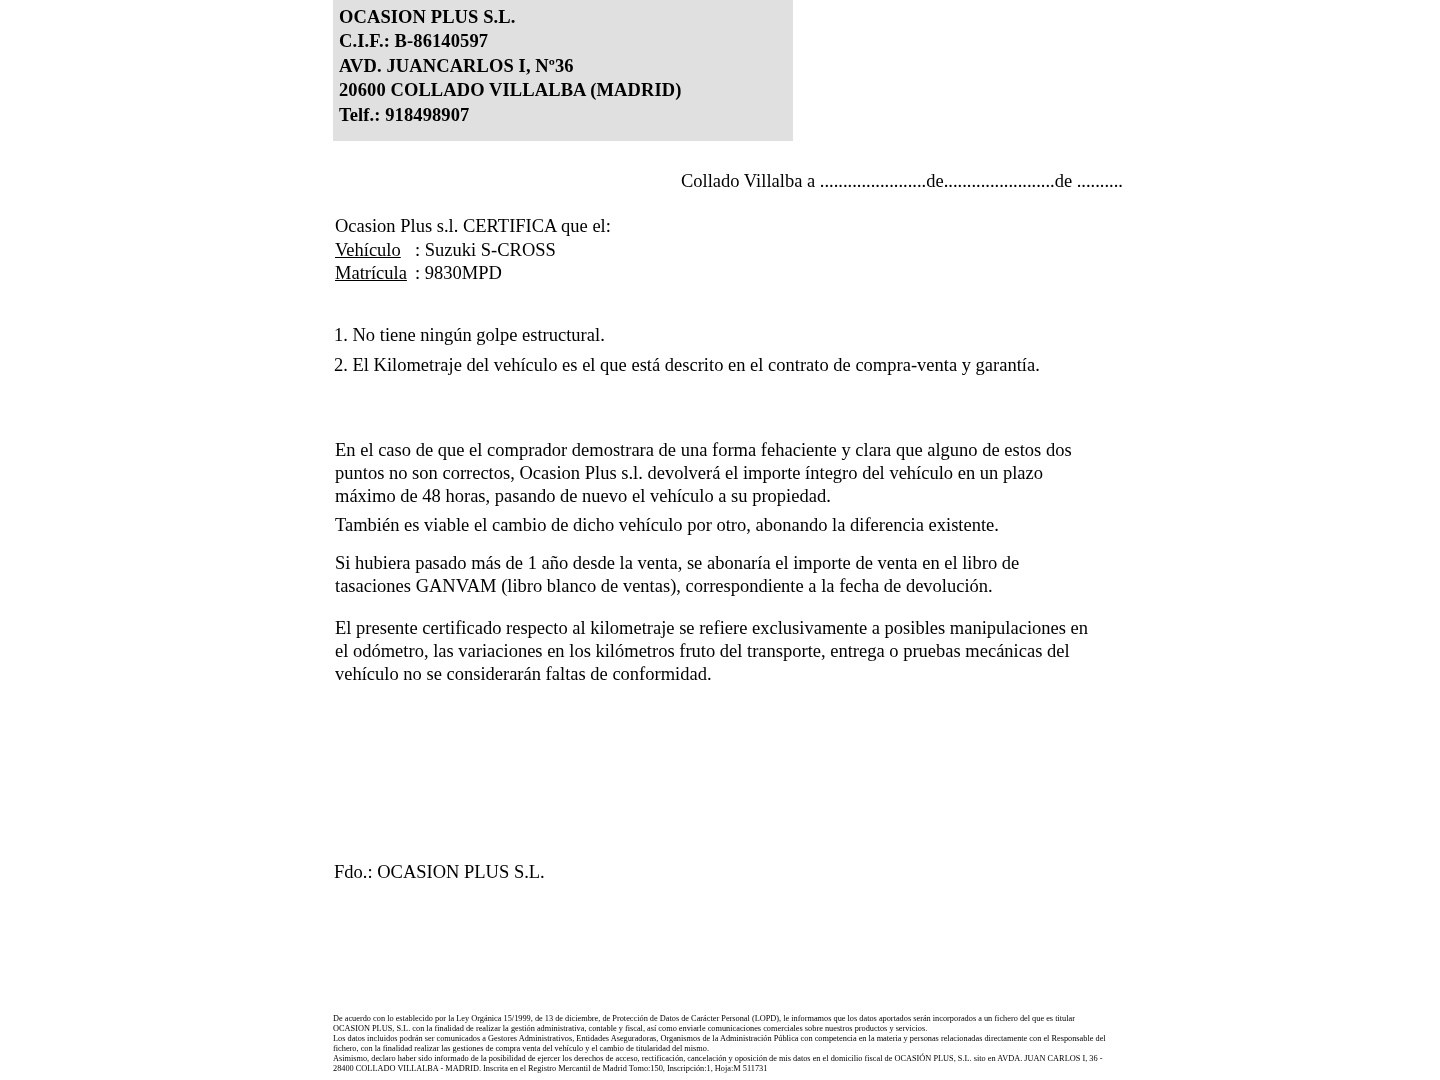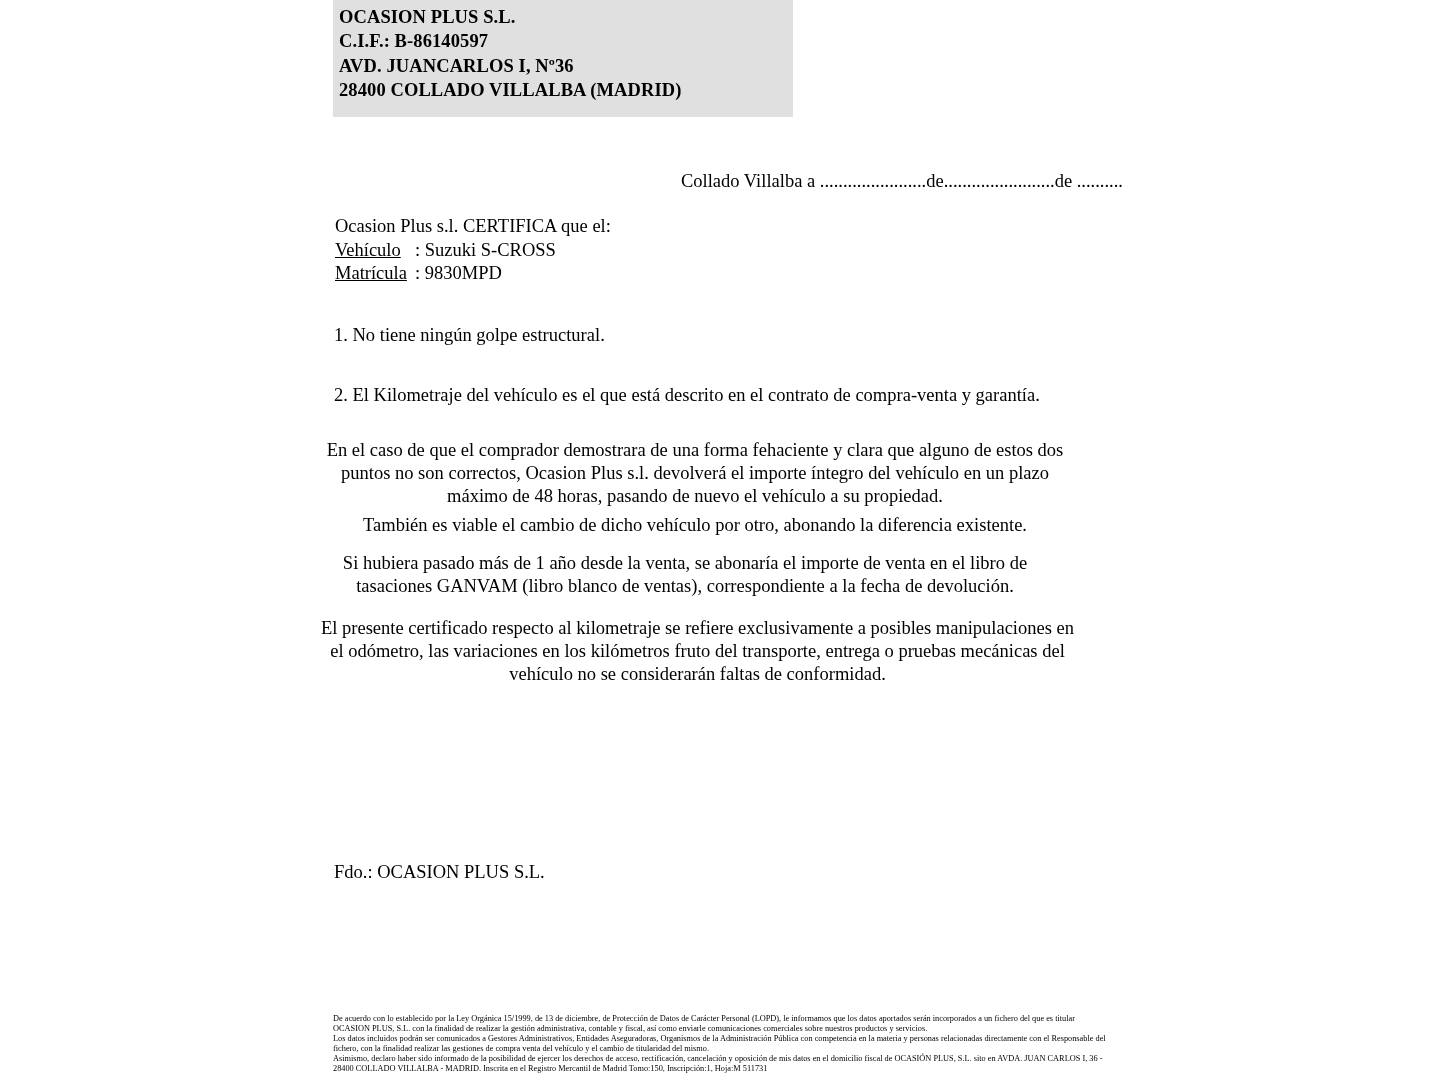--- a/index.html
+++ b/index.html
@@ -72,30 +72,30 @@
 
   
   .point {
     position: absolute;
     left: 334px;
     font-size: 18.5px;
     line-height: 23px;
     white-space: nowrap;
   }
   .point-1 { top: 324px; }
-  .point-2 { top: 384px; text-align: right; }
+  .point-2 { top: 354px; text-align: right; }
 
   
   .para {
     position: absolute;
-    left: 315px;
+    left: 335px;
     width: 760px;
     font-size: 18.5px;
     line-height: 23.2px;
-    text-align: center;
+    text-align: left;
   }
   .para-1 { top: 439px; }
   .para-2 { top: 514px; }
   .para-3 { top: 552px; width: 740px; }
   .para-4 { top: 609px; width: 765px; margin-top: 8px; }
 
   
   .signature {
     position: absolute;
     left: 334px;
@@ -122,21 +122,22 @@
 </style>
 </head>
 <body>
 
 <div class="page">
 
   <div class="header-box">
     <div class="line">OCASION PLUS S.L.</div>
     <div class="line">C.I.F.: B-86140597</div>
     <div class="line">AVD. JUANCARLOS I, Nº36</div>
-    <div class="line">28400 COLLADO VILLALBA (MADRID)</div>
+    <div class="line">20600 COLLADO VILLALBA (MADRID)</div>
+    <div class="line">Telf.: 918498907</div>
   </div>
 
   <div class="date-line">Collado Villalba a .......................de........................de ..........</div>
 
   <div class="certifica">
     <div class="row">Ocasion Plus s.l. CERTIFICA que el:</div>
     <div class="row">
       <span class="lbl">Vehículo</span><span>: Suzuki S-CROSS</span>
     </div>
     <div class="row">

